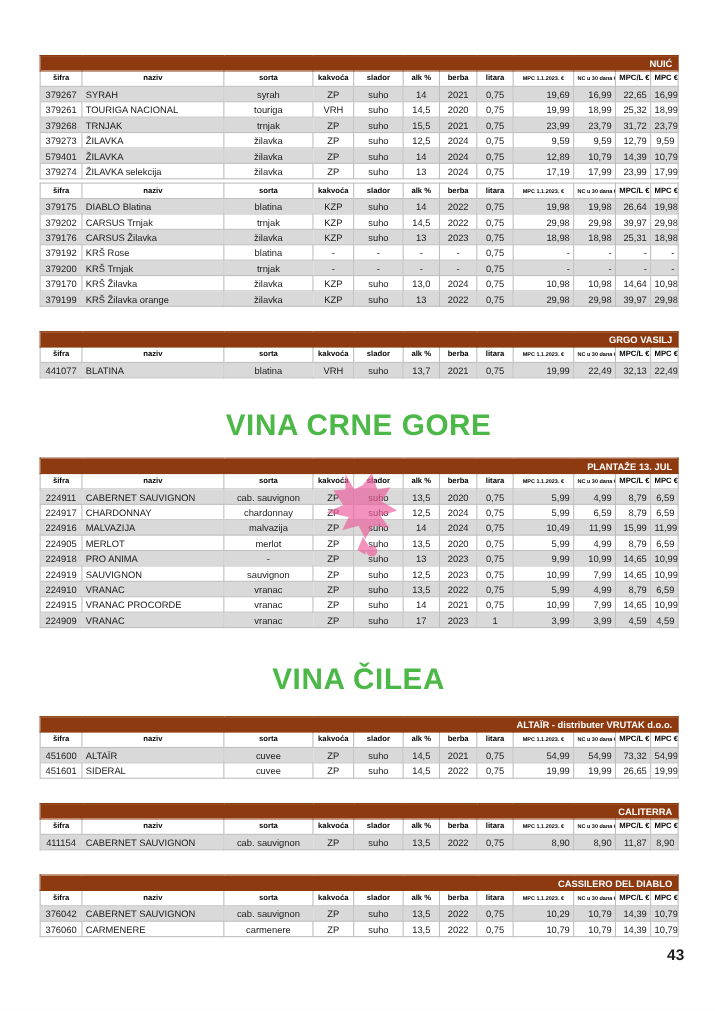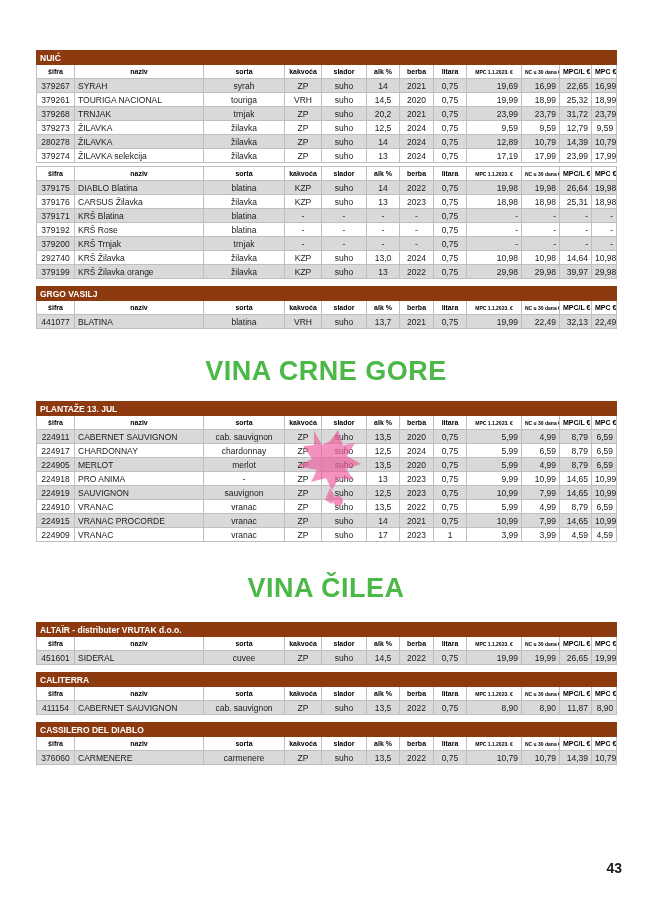--- a/index.html
+++ b/index.html
@@ -35,41 +35,42 @@
     padding:0 3px;
     white-space:nowrap;
     overflow:hidden;
     color:#1a1a1a;
   }
   .banner-cell {
     background:#8e3a10;
     color:#ffffff !important;
     font-weight:bold;
     font-size:9.5px;
+    text-align:right;
     border:1px solid #8e3a10 !important;
     padding-right:5px !important;
     height:14px;
   }
   .wine-table th {
     background:#ffffff;
     font-weight:bold;
     font-size:7px;
     text-align:center;
     color:#000;
   }
   .wine-table th.small-h { font-size:5px; }
   .wine-table tbody tr:nth-child(odd) td { background:#d9d9d9; }
   .wine-table tbody tr:nth-child(even) td { background:#ffffff; }
   .c-center { text-align:center; }
   .c-left   { text-align:left; }
   .c-right  { text-align:right; }
   .dark-left { border-left:1px solid #6f6f6f !important; }
 
   .tbl-gap-sm { margin-top:3px; }
-  .tbl-gap-md { margin-top:7px; }
+  .tbl-gap-md { margin-top:22px; }
 
   
   .fox-logo {
     position:absolute;
     left:297px; top:430px;
     width:64px; height:78px;
     opacity:0.68;
     pointer-events:none;
     z-index:5;
   }
@@ -150,21 +151,21 @@
             <td class="c-right">18,99</td>
             <td class="c-right dark-left">25,32</td>
             <td class="c-right dark-left">18,99</td>
           </tr>
           <tr>
             <td class="c-center">379268</td>
             <td class="c-left">TRNJAK</td>
             <td class="c-center">trnjak</td>
             <td class="c-center">ZP</td>
             <td class="c-center">suho</td>
-            <td class="c-center">20,2</td>
+            <td class="c-center">15,5</td>
             <td class="c-center">2021</td>
             <td class="c-center">0,75</td>
             <td class="c-right">23,99</td>
             <td class="c-right">23,79</td>
             <td class="c-right dark-left">31,72</td>
             <td class="c-right dark-left">23,79</td>
           </tr>
           <tr>
             <td class="c-center">379273</td>
             <td class="c-left">ŽILAVKA</td>
@@ -173,21 +174,21 @@
             <td class="c-center">suho</td>
             <td class="c-center">12,5</td>
             <td class="c-center">2024</td>
             <td class="c-center">0,75</td>
             <td class="c-right">9,59</td>
             <td class="c-right">9,59</td>
             <td class="c-right dark-left">12,79</td>
             <td class="c-right dark-left">9,59</td>
           </tr>
           <tr>
-            <td class="c-center">280278</td>
+            <td class="c-center">579401</td>
             <td class="c-left">ŽILAVKA</td>
             <td class="c-center">žilavka</td>
             <td class="c-center">ZP</td>
             <td class="c-center">suho</td>
             <td class="c-center">14</td>
             <td class="c-center">2024</td>
             <td class="c-center">0,75</td>
             <td class="c-right">12,89</td>
             <td class="c-right">10,79</td>
             <td class="c-right dark-left">14,39</td>
@@ -250,77 +251,77 @@
             <td class="c-center">suho</td>
             <td class="c-center">14</td>
             <td class="c-center">2022</td>
             <td class="c-center">0,75</td>
             <td class="c-right">19,98</td>
             <td class="c-right">19,98</td>
             <td class="c-right dark-left">26,64</td>
             <td class="c-right dark-left">19,98</td>
           </tr>
           <tr>
+            <td class="c-center">379202</td>
+            <td class="c-left">CARSUS Trnjak</td>
+            <td class="c-center">trnjak</td>
+            <td class="c-center">KZP</td>
+            <td class="c-center">suho</td>
+            <td class="c-center">14,5</td>
+            <td class="c-center">2022</td>
+            <td class="c-center">0,75</td>
+            <td class="c-right">29,98</td>
+            <td class="c-right">29,98</td>
+            <td class="c-right dark-left">39,97</td>
+            <td class="c-right dark-left">29,98</td>
+          </tr>
+          <tr>
             <td class="c-center">379176</td>
             <td class="c-left">CARSUS Žilavka</td>
             <td class="c-center">žilavka</td>
             <td class="c-center">KZP</td>
             <td class="c-center">suho</td>
             <td class="c-center">13</td>
             <td class="c-center">2023</td>
             <td class="c-center">0,75</td>
             <td class="c-right">18,98</td>
             <td class="c-right">18,98</td>
             <td class="c-right dark-left">25,31</td>
             <td class="c-right dark-left">18,98</td>
           </tr>
           <tr>
-            <td class="c-center">379171</td>
-            <td class="c-left">KRŠ Blatina</td>
+            <td class="c-center">379192</td>
+            <td class="c-left">KRŠ Rose</td>
             <td class="c-center">blatina</td>
             <td class="c-center">-</td>
             <td class="c-center">-</td>
             <td class="c-center">-</td>
             <td class="c-center">-</td>
             <td class="c-center">0,75</td>
             <td class="c-right">-</td>
             <td class="c-right">-</td>
             <td class="c-right dark-left">-</td>
             <td class="c-right dark-left">-</td>
           </tr>
           <tr>
-            <td class="c-center">379192</td>
-            <td class="c-left">KRŠ Rose</td>
-            <td class="c-center">blatina</td>
+            <td class="c-center">379200</td>
+            <td class="c-left">KRŠ Trnjak</td>
+            <td class="c-center">trnjak</td>
             <td class="c-center">-</td>
             <td class="c-center">-</td>
             <td class="c-center">-</td>
             <td class="c-center">-</td>
             <td class="c-center">0,75</td>
             <td class="c-right">-</td>
             <td class="c-right">-</td>
             <td class="c-right dark-left">-</td>
             <td class="c-right dark-left">-</td>
           </tr>
           <tr>
-            <td class="c-center">379200</td>
-            <td class="c-left">KRŠ Trnjak</td>
-            <td class="c-center">trnjak</td>
-            <td class="c-center">-</td>
-            <td class="c-center">-</td>
-            <td class="c-center">-</td>
-            <td class="c-center">-</td>
-            <td class="c-center">0,75</td>
-            <td class="c-right">-</td>
-            <td class="c-right">-</td>
-            <td class="c-right dark-left">-</td>
-            <td class="c-right dark-left">-</td>
-          </tr>
-          <tr>
-            <td class="c-center">292740</td>
+            <td class="c-center">379170</td>
             <td class="c-left">KRŠ Žilavka</td>
             <td class="c-center">žilavka</td>
             <td class="c-center">KZP</td>
             <td class="c-center">suho</td>
             <td class="c-center">13,0</td>
             <td class="c-center">2024</td>
             <td class="c-center">0,75</td>
             <td class="c-right">10,98</td>
             <td class="c-right">10,98</td>
             <td class="c-right dark-left">14,64</td>
@@ -454,20 +455,34 @@
             <td class="c-center">suho</td>
             <td class="c-center">12,5</td>
             <td class="c-center">2024</td>
             <td class="c-center">0,75</td>
             <td class="c-right">5,99</td>
             <td class="c-right">6,59</td>
             <td class="c-right dark-left">8,79</td>
             <td class="c-right dark-left">6,59</td>
           </tr>
           <tr>
+            <td class="c-center">224916</td>
+            <td class="c-left">MALVAZIJA</td>
+            <td class="c-center">malvazija</td>
+            <td class="c-center">ZP</td>
+            <td class="c-center">suho</td>
+            <td class="c-center">14</td>
+            <td class="c-center">2024</td>
+            <td class="c-center">0,75</td>
+            <td class="c-right">10,49</td>
+            <td class="c-right">11,99</td>
+            <td class="c-right dark-left">15,99</td>
+            <td class="c-right dark-left">11,99</td>
+          </tr>
+          <tr>
             <td class="c-center">224905</td>
             <td class="c-left">MERLOT</td>
             <td class="c-center">merlot</td>
             <td class="c-center">ZP</td>
             <td class="c-center">suho</td>
             <td class="c-center">13,5</td>
             <td class="c-center">2020</td>
             <td class="c-center">0,75</td>
             <td class="c-right">5,99</td>
             <td class="c-right">4,99</td>
@@ -578,20 +593,34 @@
             <th>berba</th>
             <th>litara</th>
             <th class="small-h">MPC 1.1.2023. €</th>
             <th class="small-h">NC u 30 dana €</th>
             <th class="dark-left">MPC/L €</th>
             <th class="dark-left">MPC €</th>
           </tr>
         </thead>
         <tbody>
           <tr>
+            <td class="c-center">451600</td>
+            <td class="c-left">ALTAÏR</td>
+            <td class="c-center">cuvee</td>
+            <td class="c-center">ZP</td>
+            <td class="c-center">suho</td>
+            <td class="c-center">14,5</td>
+            <td class="c-center">2021</td>
+            <td class="c-center">0,75</td>
+            <td class="c-right">54,99</td>
+            <td class="c-right">54,99</td>
+            <td class="c-right dark-left">73,32</td>
+            <td class="c-right dark-left">54,99</td>
+          </tr>
+          <tr>
             <td class="c-center">451601</td>
             <td class="c-left">SIDERAL</td>
             <td class="c-center">cuvee</td>
             <td class="c-center">ZP</td>
             <td class="c-center">suho</td>
             <td class="c-center">14,5</td>
             <td class="c-center">2022</td>
             <td class="c-center">0,75</td>
             <td class="c-right">19,99</td>
             <td class="c-right">19,99</td>
@@ -682,20 +711,34 @@
             <th>berba</th>
             <th>litara</th>
             <th class="small-h">MPC 1.1.2023. €</th>
             <th class="small-h">NC u 30 dana €</th>
             <th class="dark-left">MPC/L €</th>
             <th class="dark-left">MPC €</th>
           </tr>
         </thead>
         <tbody>
           <tr>
+            <td class="c-center">376042</td>
+            <td class="c-left">CABERNET SAUVIGNON</td>
+            <td class="c-center">cab. sauvignon</td>
+            <td class="c-center">ZP</td>
+            <td class="c-center">suho</td>
+            <td class="c-center">13,5</td>
+            <td class="c-center">2022</td>
+            <td class="c-center">0,75</td>
+            <td class="c-right">10,29</td>
+            <td class="c-right">10,79</td>
+            <td class="c-right dark-left">14,39</td>
+            <td class="c-right dark-left">10,79</td>
+          </tr>
+          <tr>
             <td class="c-center">376060</td>
             <td class="c-left">CARMENERE</td>
             <td class="c-center">carmenere</td>
             <td class="c-center">ZP</td>
             <td class="c-center">suho</td>
             <td class="c-center">13,5</td>
             <td class="c-center">2022</td>
             <td class="c-center">0,75</td>
             <td class="c-right">10,79</td>
             <td class="c-right">10,79</td>

